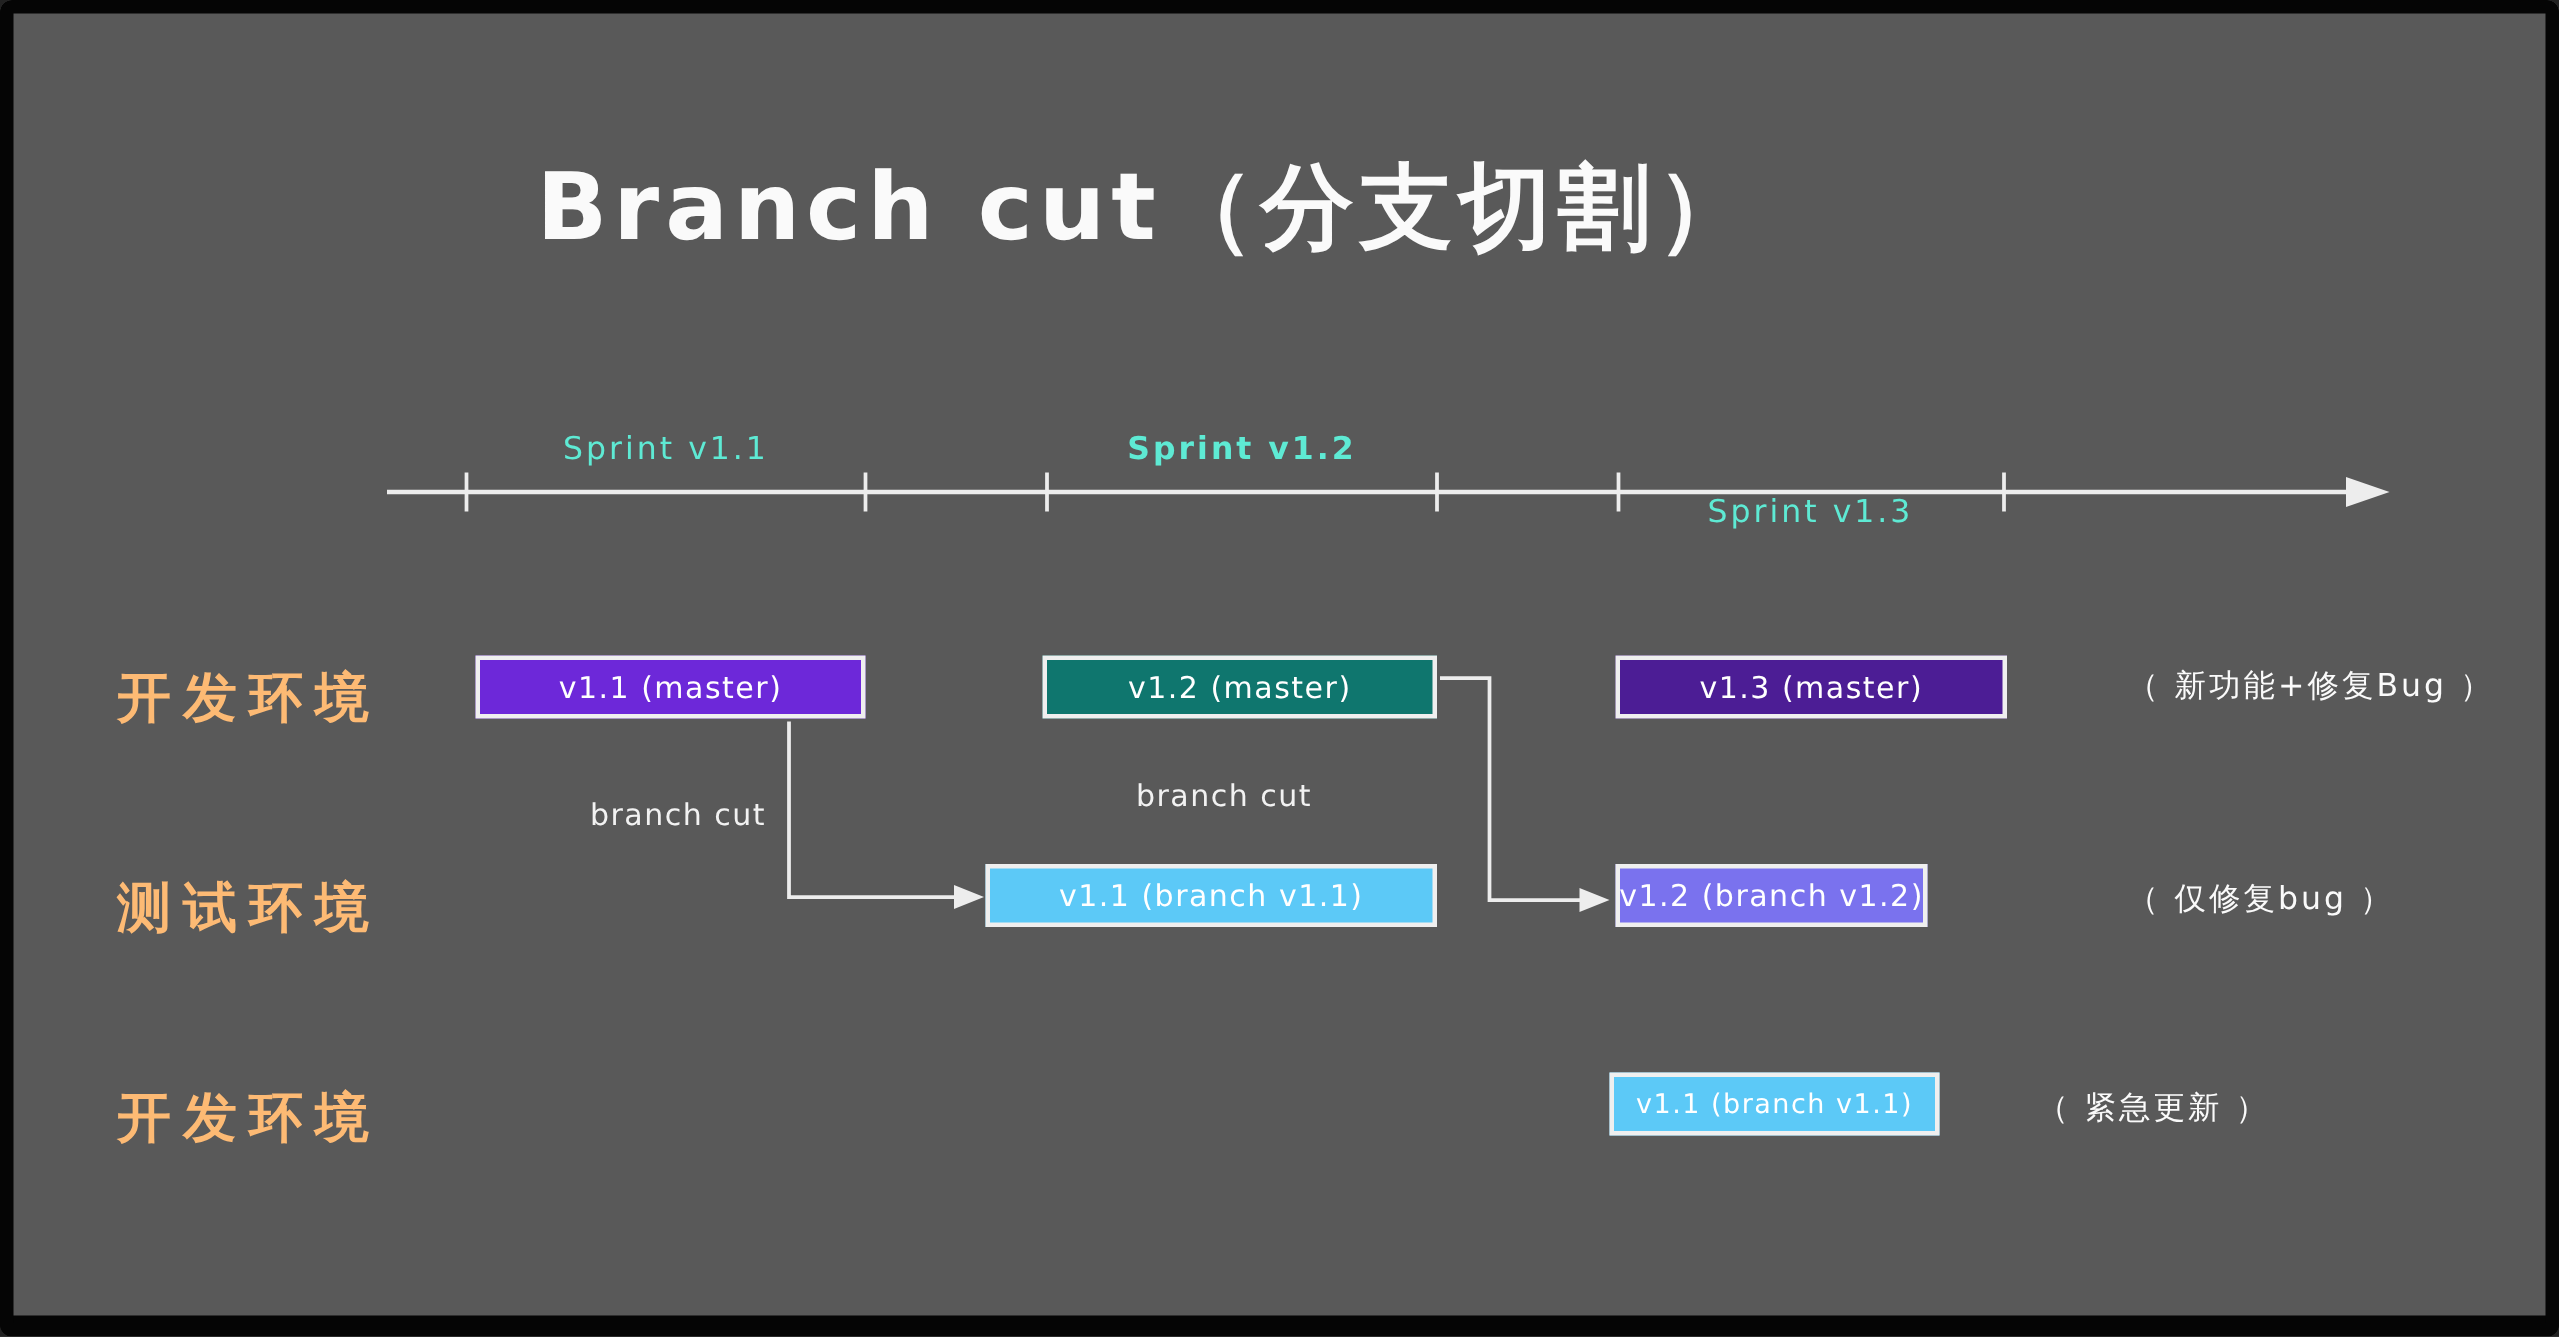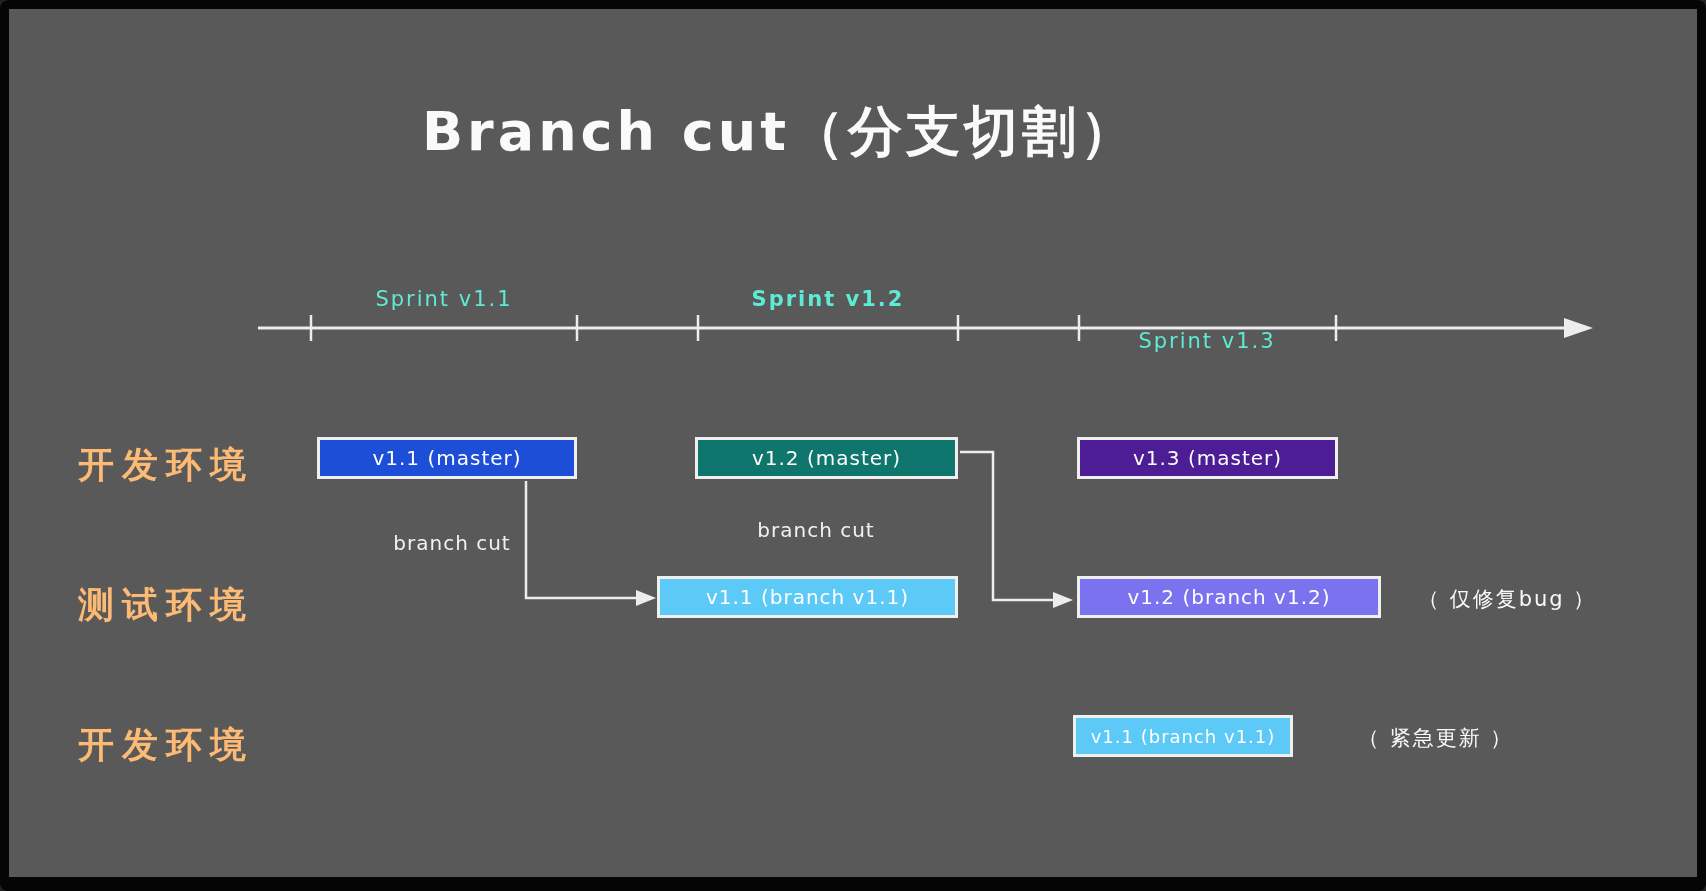--- a/index.html
+++ b/index.html
@@ -8,22 +8,22 @@
     position:relative;
     width:1706px;height:891px;
     background:#595959;
     border-radius:8px;
     overflow:hidden;
     box-shadow: inset 0 0 0 9px #050505, inset 0 -14px 0 0 #050505;
     font-family:"DejaVu Sans","Liberation Sans",sans-serif;
     color:#f5f5f5;
   }
   .title{
-    position:absolute;top:96px;left:780px;transform:translateX(-50%);
-    font-size:54px;font-weight:bold;letter-spacing:4px;white-space:nowrap;
+    position:absolute;top:96px;left:764px;transform:translateX(-50%);
+    font-size:62px;font-weight:bold;letter-spacing:4px;white-space:nowrap;
     color:#fafafa;
   }
   svg.overlay{position:absolute;left:0;top:0;pointer-events:none;}
   .sprint-label{
     position:absolute;top:287px;transform:translateX(-50%);
     font-size:21px;letter-spacing:2px;white-space:nowrap;color:#5eead4;
   }
   .sprint-1{left:444px;} .sprint-2{left:828px;font-weight:bold;} .sprint-3{left:1207px;margin-top:42px;}
   .row-label{
     position:absolute;left:78px;
@@ -34,21 +34,21 @@
   .vbox{
     position:absolute;height:42px;
     border:3px solid #efefef;
     display:flex;align-items:center;justify-content:center;
     font-size:20px;letter-spacing:1px;white-space:nowrap;color:#ffffff;
   }
   .box-a1{left:317px;top:437px;width:260px;}
   .box-a2{left:695px;top:437px;width:263px;}
   .box-a3{left:1077px;top:437px;width:261px;}
   .box-b1{left:657px;top:576px;width:301px;}
-  .box-b2{left:1077px;top:576px;width:304px;text-align:center;}
+  .box-b2{left:1077px;top:576px;width:208px;text-align:center;}
   .box-c1{left:1073px;top:715px;width:220px;font-size:18px;}
   .cut-label{
     position:absolute;transform:translateX(-50%);
     font-size:20px;letter-spacing:1px;white-space:nowrap;color:#f2f2f2;
   }
   .cut-1{left:452px;top:531px;}
   .cut-2{left:816px;top:518px;}
   .annotation{
     position:absolute;
     font-size:21px;letter-spacing:2px;white-space:nowrap;color:#fafafa;
@@ -83,21 +83,21 @@
   </svg>
 
   <div class="sprint-label sprint-1">Sprint v1.1</div>
   <div class="sprint-label sprint-2">Sprint v1.2</div>
   <div class="sprint-label sprint-3">Sprint v1.3</div>
 
   <div class="row-label dev">开发环境</div>
   <div class="row-label test">测试环境</div>
   <div class="row-label prod">开发环境</div>
 
-  <div class="vbox box-a1" style="background-color: #1d4ed8;">
+  <div class="vbox box-a1" style="background-color: #6d28d9;">
     <span>v1.1 (master)</span>
   </div>
   <div class="vbox box-a2" style="background-color: #0f766e;">
     <span>v1.2 (master)</span>
   </div>
   <div class="vbox box-a3" style="background-color: #4c1d95;">
     <span>v1.3 (master)</span>
   </div>
   <div class="vbox box-b1" style="background-color: rgb(92, 201, 247);">
     <span>v1.1 (branch v1.1)</span>
@@ -105,16 +105,17 @@
   <div class="vbox box-b2" style="background-color: rgb(122, 114, 238);">
     <span>v1.2 (branch v1.2)</span>
   </div>
   <div class="vbox box-c1" style="background-color: rgb(92, 201, 247);">
     <span>v1.1 (branch v1.1)</span>
   </div>
 
   <div class="cut-label cut-1">branch cut</div>
   <div class="cut-label cut-2">branch cut</div>
 
+  <div class="annotation ann-1">（ 新功能+修复Bug ）</div>
   <div class="annotation ann-2">（ 仅修复bug ）</div>
   <div class="annotation ann-3">（ 紧急更新 ）</div>
 
 </div>
 
 </body></html>

